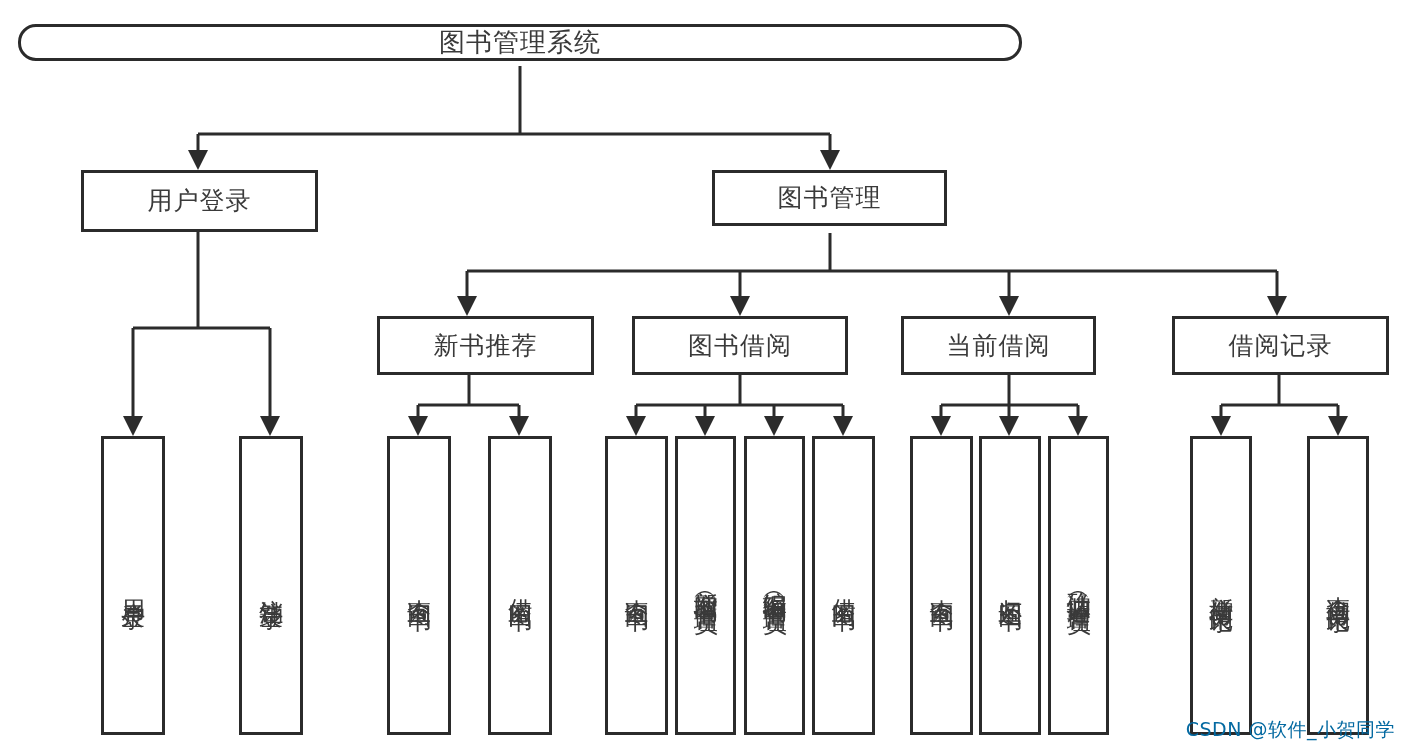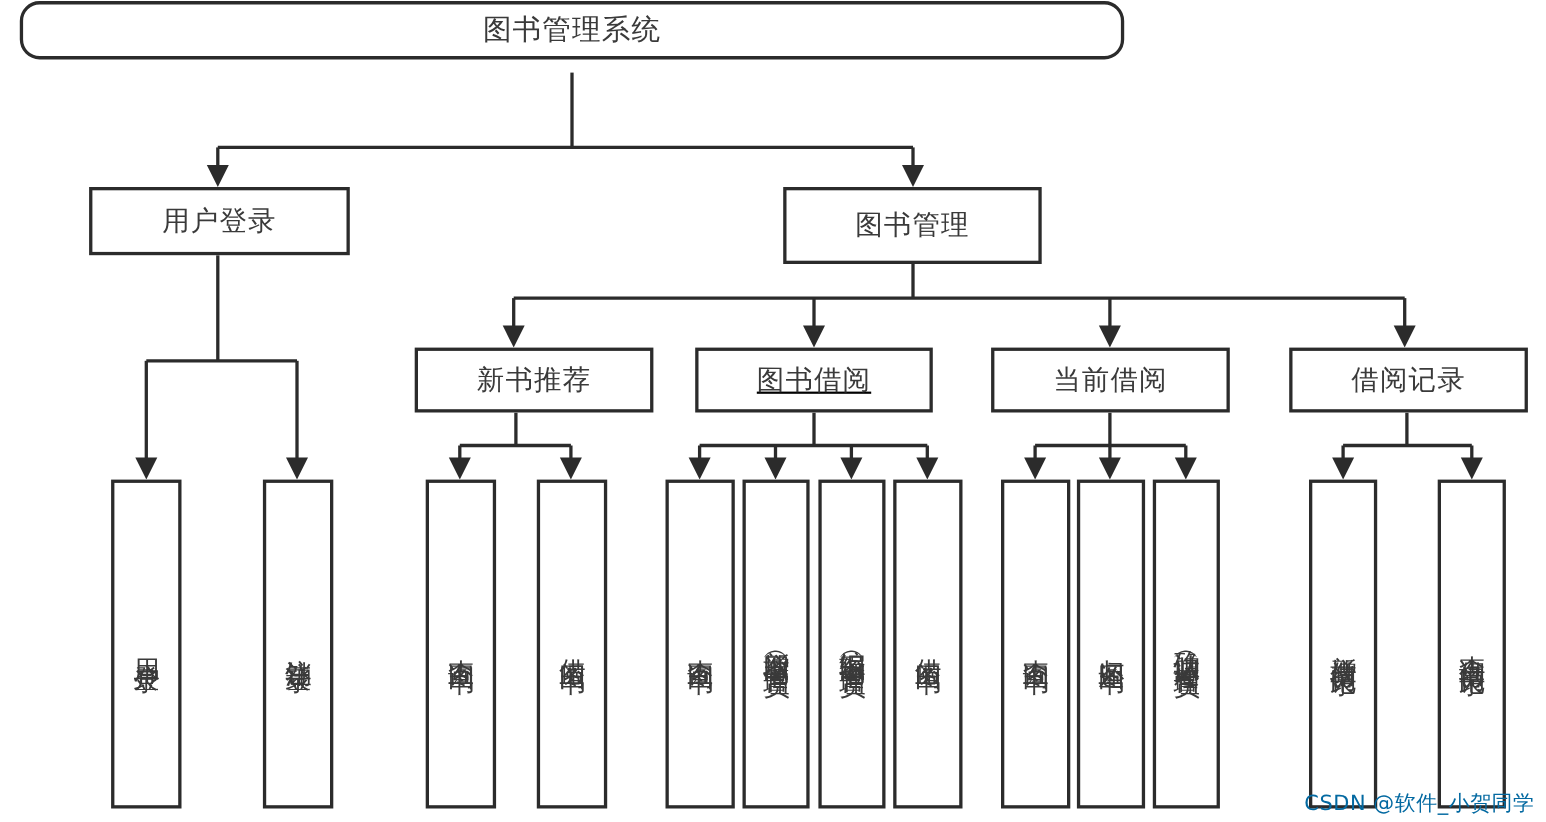--- a/index.html
+++ b/index.html
@@ -150,38 +150,38 @@
     <polygon class="arrowhead" points="1068,416 1088,416 1078,436"></polygon>
 
     <line x1="1279" y1="375" x2="1279" y2="405"></line>
     <line x1="1221" y1="405" x2="1338" y2="405"></line>
     <line x1="1221" y1="405" x2="1221" y2="418"></line>
     <polygon class="arrowhead" points="1211,416 1231,416 1221,436"></polygon>
     <line x1="1338" y1="405" x2="1338" y2="418"></line>
     <polygon class="arrowhead" points="1328,416 1348,416 1338,436"></polygon>
   </svg>
 
-  <div class="node h root" style="left:18px; top:1px; width:1004px; height:53px;border-radius:18px;">
+  <div class="node h root" style="left:18px; top:24px; width:1004px; height:37px;border-radius:18px;">
     <span class="label">图书管理系统</span>
   </div>
 
   <div class="node h" style="left:81px; top:170px; width:237px; height:62px;">
     <span class="label">用户登录</span>
   </div>
-  <div class="node h" style="left:712px; top:170px; width:235px; height:70px;">
+  <div class="node h" style="left:712px; top:170px; width:235px; height:56px;">
     <span class="label">图书管理</span>
   </div>
 
   <div class="node h" style="left:361px; top:316px; width:217px; height:59px;margin-left:16px;">
     <span class="label">新书推荐</span>
   </div>
-  <div class="node h" style="left:632px; top:316px; width:216px; height:59px;text-decoration:underline;">
+  <div class="node h" style="left:632px; top:316px; width:216px; height:59px;">
     <span class="label">图书借阅</span>
   </div>
-  <div class="node h" style="left:901px; top:316px; width:217px; height:59px;">
+  <div class="node h" style="left:901px; top:316px; width:195px; height:59px;">
     <span class="label">当前借阅</span>
   </div>
   <div class="node h" style="left:1172px; top:316px; width:217px; height:59px;justify-content:center;">
     <span class="label">借阅记录</span>
   </div>
 
   <div class="node v" style="left:101px; top:436px; width:64px; height:299px;">
     <span class="label">用户登录</span>
   </div>
   <div class="node v" style="left:239px; top:436px; width:64px; height:299px;">

